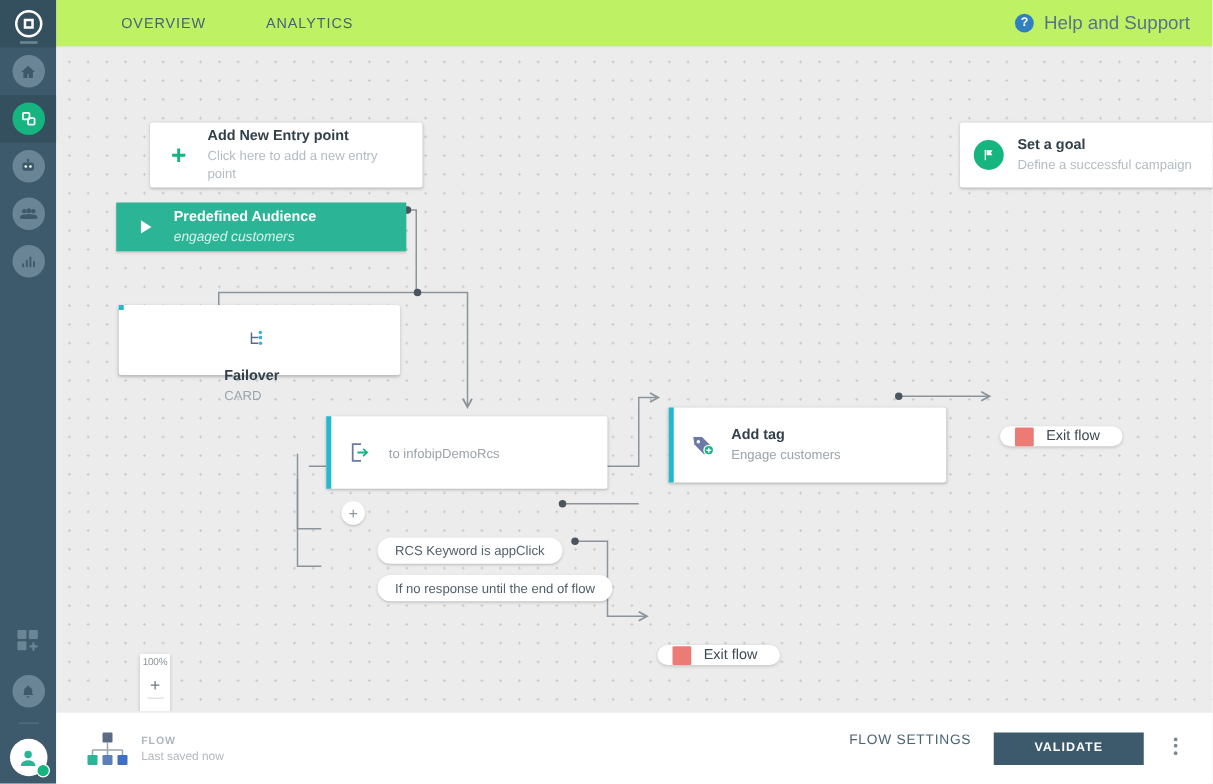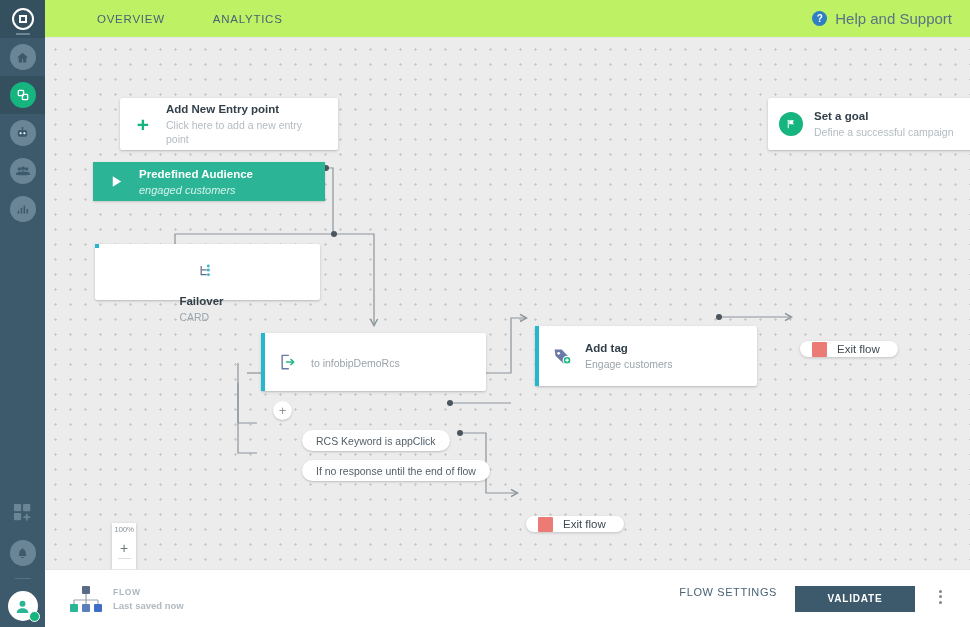--- a/index.html
+++ b/index.html
@@ -171,21 +171,21 @@
     border-top:1px solid #e2e6e8; display:flex; align-items:center; padding:0 18px;
   }
   .flowicon{ width:46px;display:flex;align-items:center;justify-content:center;flex:0 0 46px; }
   .binfo{ margin-left:4px; }
   .draft{ font-size:8.5px;color:#aeb6bc;letter-spacing:.7px;font-weight:bold; }
   .ftitle{
     font-size:17px;color:#49637a;line-height:22px;margin-top:1px;
     border-bottom:1px solid #c9d0d6; display:inline-block; padding-bottom:1px;
     min-width:188px; cursor:text;
   }
-  .saved{ font-size:9.5px;color:#b1b9bf;margin-top:3px;font-weight:bold; }
+  .saved{ font-size:9.5px;color:#b1b9bf;margin-top:3px; }
   .bactions{ margin-left:auto; display:flex; align-items:flex-start; gap:18px; }
   .flowsettings{
     font-size:11px;color:#4a6375;letter-spacing:.6px;cursor:pointer;font-weight:400;
   }
   .validate{
     background:#3c5a6b;color:#fff;border:none;font-size:10px;letter-spacing:.8px;
     font-weight:bold;width:120px;height:26px;cursor:pointer;
     font-family:"Liberation Sans",sans-serif;
   }
   .kebab{ display:flex;flex-direction:column;gap:2.5px;padding:4px 6px;cursor:pointer;margin-right:4px;}

